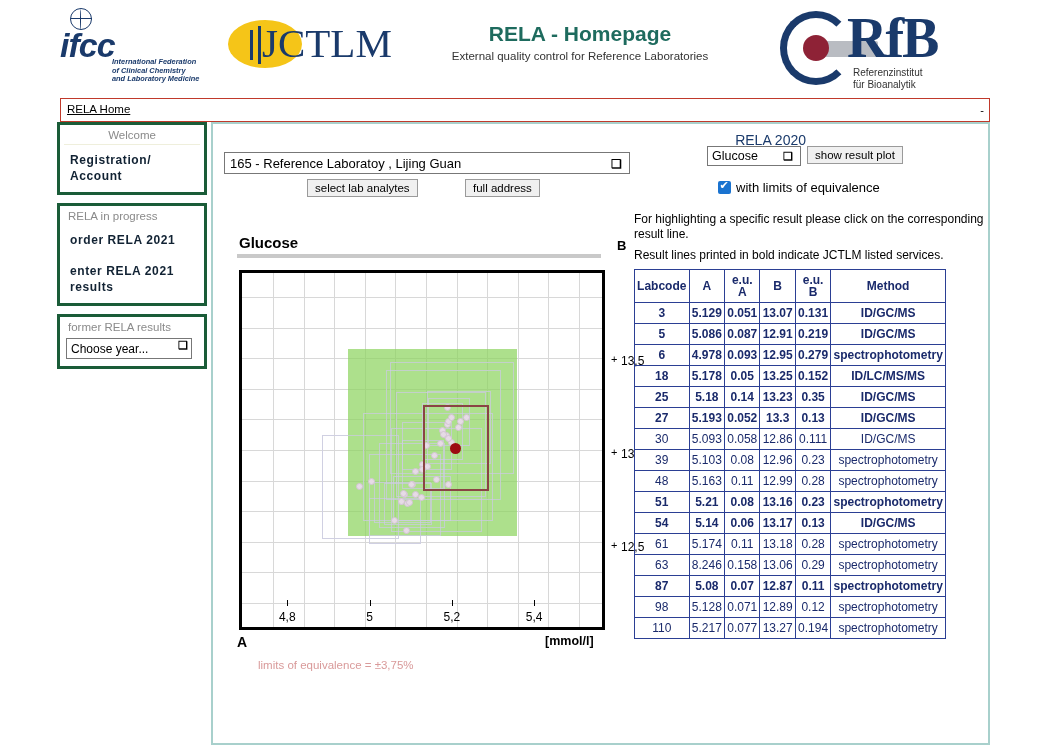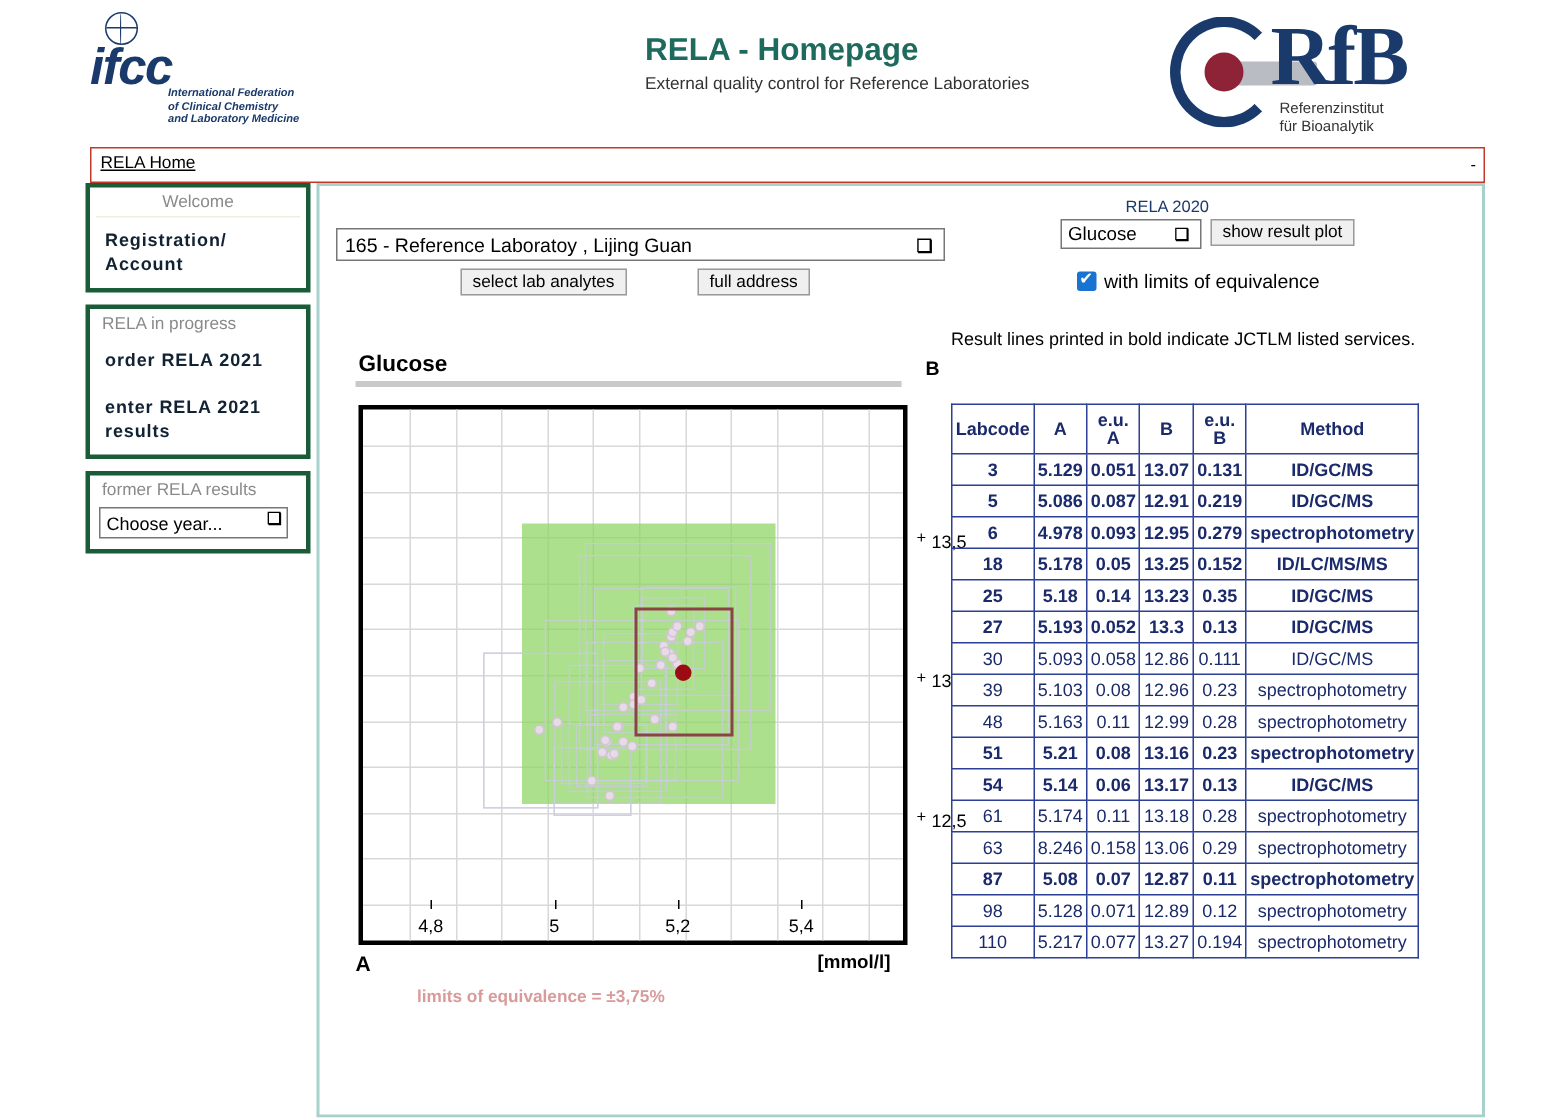--- a/index.html
+++ b/index.html
@@ -26,21 +26,21 @@
   .ifcc-sub { position:absolute; left:52px; top:50px; font-size:7.4px; font-style:italic;
       color:#1a3a6b; line-height:8.6px; font-weight:bold; }
 
   .logo-jctlm { position:absolute; left:228px; top:16px; width:160px; height:56px; }
   .jctlm-oval { position:absolute; left:0px; top:4px; width:74px; height:48px;
       background:#f5c518; border-radius:50%; }
   .jctlm-bar { position:absolute; width:3px; background:#1a3a6b; }
   .jctlm-text { position:absolute; left:34px; top:7px; font-family:"Liberation Serif", serif;
       color:#1a3a6b; font-size:41px; line-height:41px; }
 
-  .logo-rela { position:absolute; left:430px; top:22px; width:300px; }
+  .logo-rela { position:absolute; left:430px; top:22px; width:300px; text-align:center; }
   .rela-title { font-size:21px; font-weight:bold; color:#1e6b5e; letter-spacing:0px; }
   .rela-sub { font-size:11.5px; color:#333; margin-top:4px; }
 
   .logo-rfb { position:absolute; left:775px; top:5px; width:200px; height:86px; }
   .rfb-c { position:absolute; left:5px; top:6px; width:72px; height:74px;
       border:7px solid #1a3a6b; border-radius:50%; border-right-color:transparent; }
   .rfb-bar { position:absolute; left:45px; top:36px; width:58px; height:16px;
       background:#b9bcc2; border-radius:2px; }
   .rfb-dot { position:absolute; left:28px; top:30px; width:26px; height:26px;
       background:#8e2236; border-radius:50%; }
@@ -69,21 +69,21 @@
       font-family:"Liberation Sans", sans-serif; border:1px solid #777; background:#fff;
       -webkit-appearance:none; appearance:none; padding-left:4px; position:relative; }
   .selwrap { position:relative; display:inline-block; }
   .selwrap .arrow { position:absolute; right:10px; top:5px; pointer-events:none;
       font-size:11px; color:#000; font-weight:bold; }
 
   
   .main { position:absolute; left:211px; top:0px; width:779px; height:623px;
       border:2px solid #a8d0cc; background:#fff; }
 
-  .rela-year { position:absolute; right:182px; top:8px; font-size:11px; color:#1a3a6b; }
+  .rela-year { position:absolute; right:182px; top:8px; font-size:14px; color:#1a3a6b; }
 
   .lab-select {
       position:absolute; left:11px; top:28px; width:406px; height:22px;
       border:1px solid #777; background:#fff; font-size:13px; padding-left:5px;
       font-family:"Liberation Sans", sans-serif;
       -webkit-appearance:none; appearance:none; }
   .lab-arrow { position:absolute; left:398px; top:33px; font-size:12px; font-weight:bold; color:#000; pointer-events:none; }
 
   .btn {
       border:1px solid #9a9a9a; background:#f0f0f0; font-size:11.5px;
@@ -127,22 +127,22 @@
       border:1px solid #d3c4d3; border-radius:50%; }
   .labbox { position:absolute; border:1px solid #d6d6e2; }
 
   .axis-B { position:absolute; left:380px; top:4px; font-size:13px; font-weight:bold; color:#000; }
   .ytick { position:absolute; font-size:12px; color:#000; }
   .ytick:before { content:"+"; position:absolute; left:-10px; top:-1px; font-size:11px; }
   .xtick { position:absolute; font-size:12px; color:#000; text-align:center; width:40px; }
   .xtickmark { position:absolute; width:1px; height:6px; background:#000; }
   .axis-A { position:absolute; left:0px; top:400px; font-size:14px; font-weight:bold; }
   .axis-unit { position:absolute; left:308px; top:400px; font-size:12.5px; font-weight:bold; }
-  .loe-note { position:absolute; left:41px; top:425px; font-size:11.5px;
-      font-weight:bold; color:#d99a9a; }
+  .loe-note { position:absolute; left:21px; top:425px; font-size:11.5px;
+      font-weight:normal; color:#d99a9a; }
 
   
   .table-wrap { position:absolute; left:421px; top:145px; width:355px; }
   table.res { border-collapse:collapse; width:312px; font-size:12px; color:#1a2a6b; }
   table.res th, table.res td {
       border:1px solid #2b3f94; text-align:center; padding:3px 2px;
       font-family:"Liberation Sans", sans-serif; }
   table.res th { font-weight:bold; font-size:12px; line-height:12px; padding:4px 2px; }
   table.res td { height:20px; font-size:12px; }
   tr.bold td { font-weight:bold; }
@@ -157,20 +157,26 @@
   <div class="header">
 
     <div class="logo-ifcc">
       <div class="ifcc-globe"></div>
       <div class="ifcc-text">ifcc</div>
       <div class="ifcc-sub" style="white-space:pre-line;">International Federation
 of Clinical Chemistry
 and Laboratory Medicine</div>
     </div>
 
+    <div class="logo-jctlm">
+      <div class="jctlm-oval"></div>
+      <div class="jctlm-bar" style="left:22px; top:14px; height:30px;"></div>
+      <div class="jctlm-bar" style="left:30px; top:10px; height:38px;"></div>
+      <div class="jctlm-text">JCTLM</div>
+    </div>
 
     <div class="logo-rela">
       <div class="rela-title">RELA - Homepage</div>
       <div class="rela-sub">External quality control for Reference Laboratories</div>
     </div>
 
     <div class="logo-rfb">
       <div class="rfb-c"></div>
       <div class="rfb-bar"></div>
       <div class="rfb-dot"></div>
@@ -230,20 +236,21 @@
         <option>Glucose</option>
       </select>
       <span class="analyte-arrow">❏</span>
       <button class="btn btn-plot">show result plot</button>
 
       <div class="chk-row">
         <span class="chk-box"></span><span>with limits of equivalence</span>
       </div>
 
       <div class="hint">
+        <div>For highlighting a specific result please click on the corresponding result line.</div>
         <div class="p2">Result lines printed in bold indicate JCTLM listed services.</div>
       </div>
 
       <div class="plot-wrap">
         <div class="plot-title">Glucose</div>
         <div class="plot-rule"></div>
 
         <div class="plot-area" id="plot-area">
 
         <div class="grid-v" style="left: 31px;"></div>

